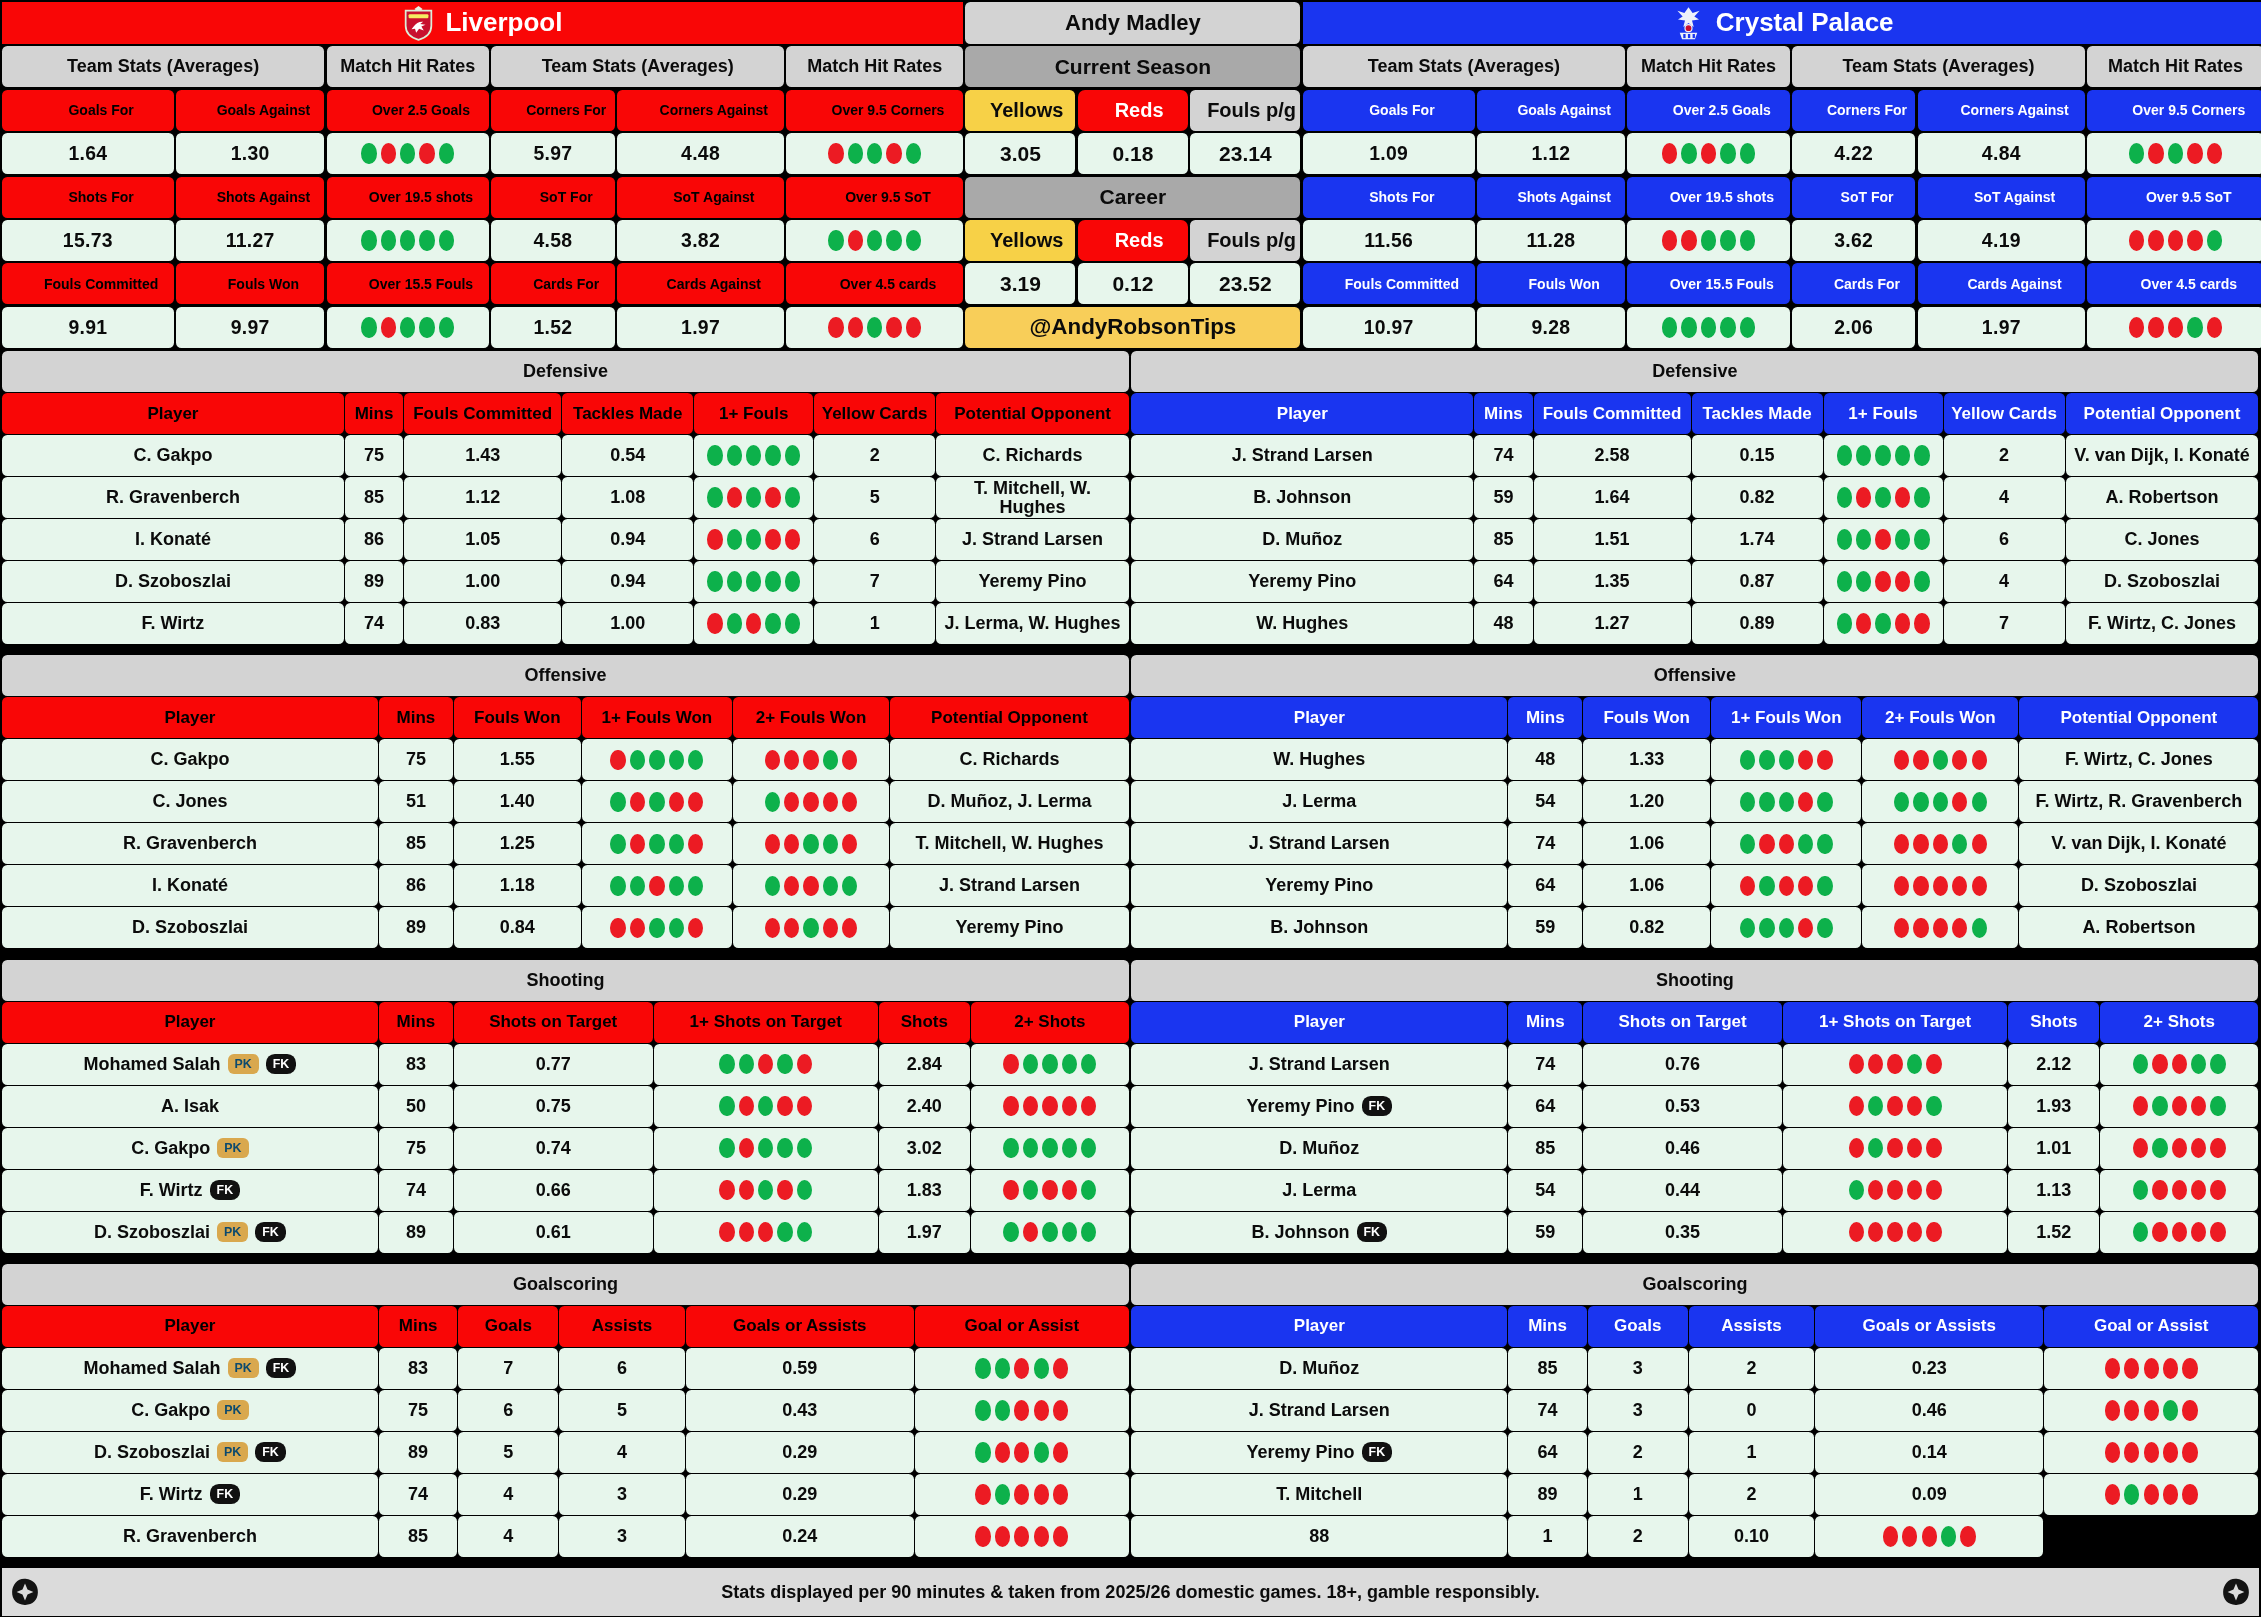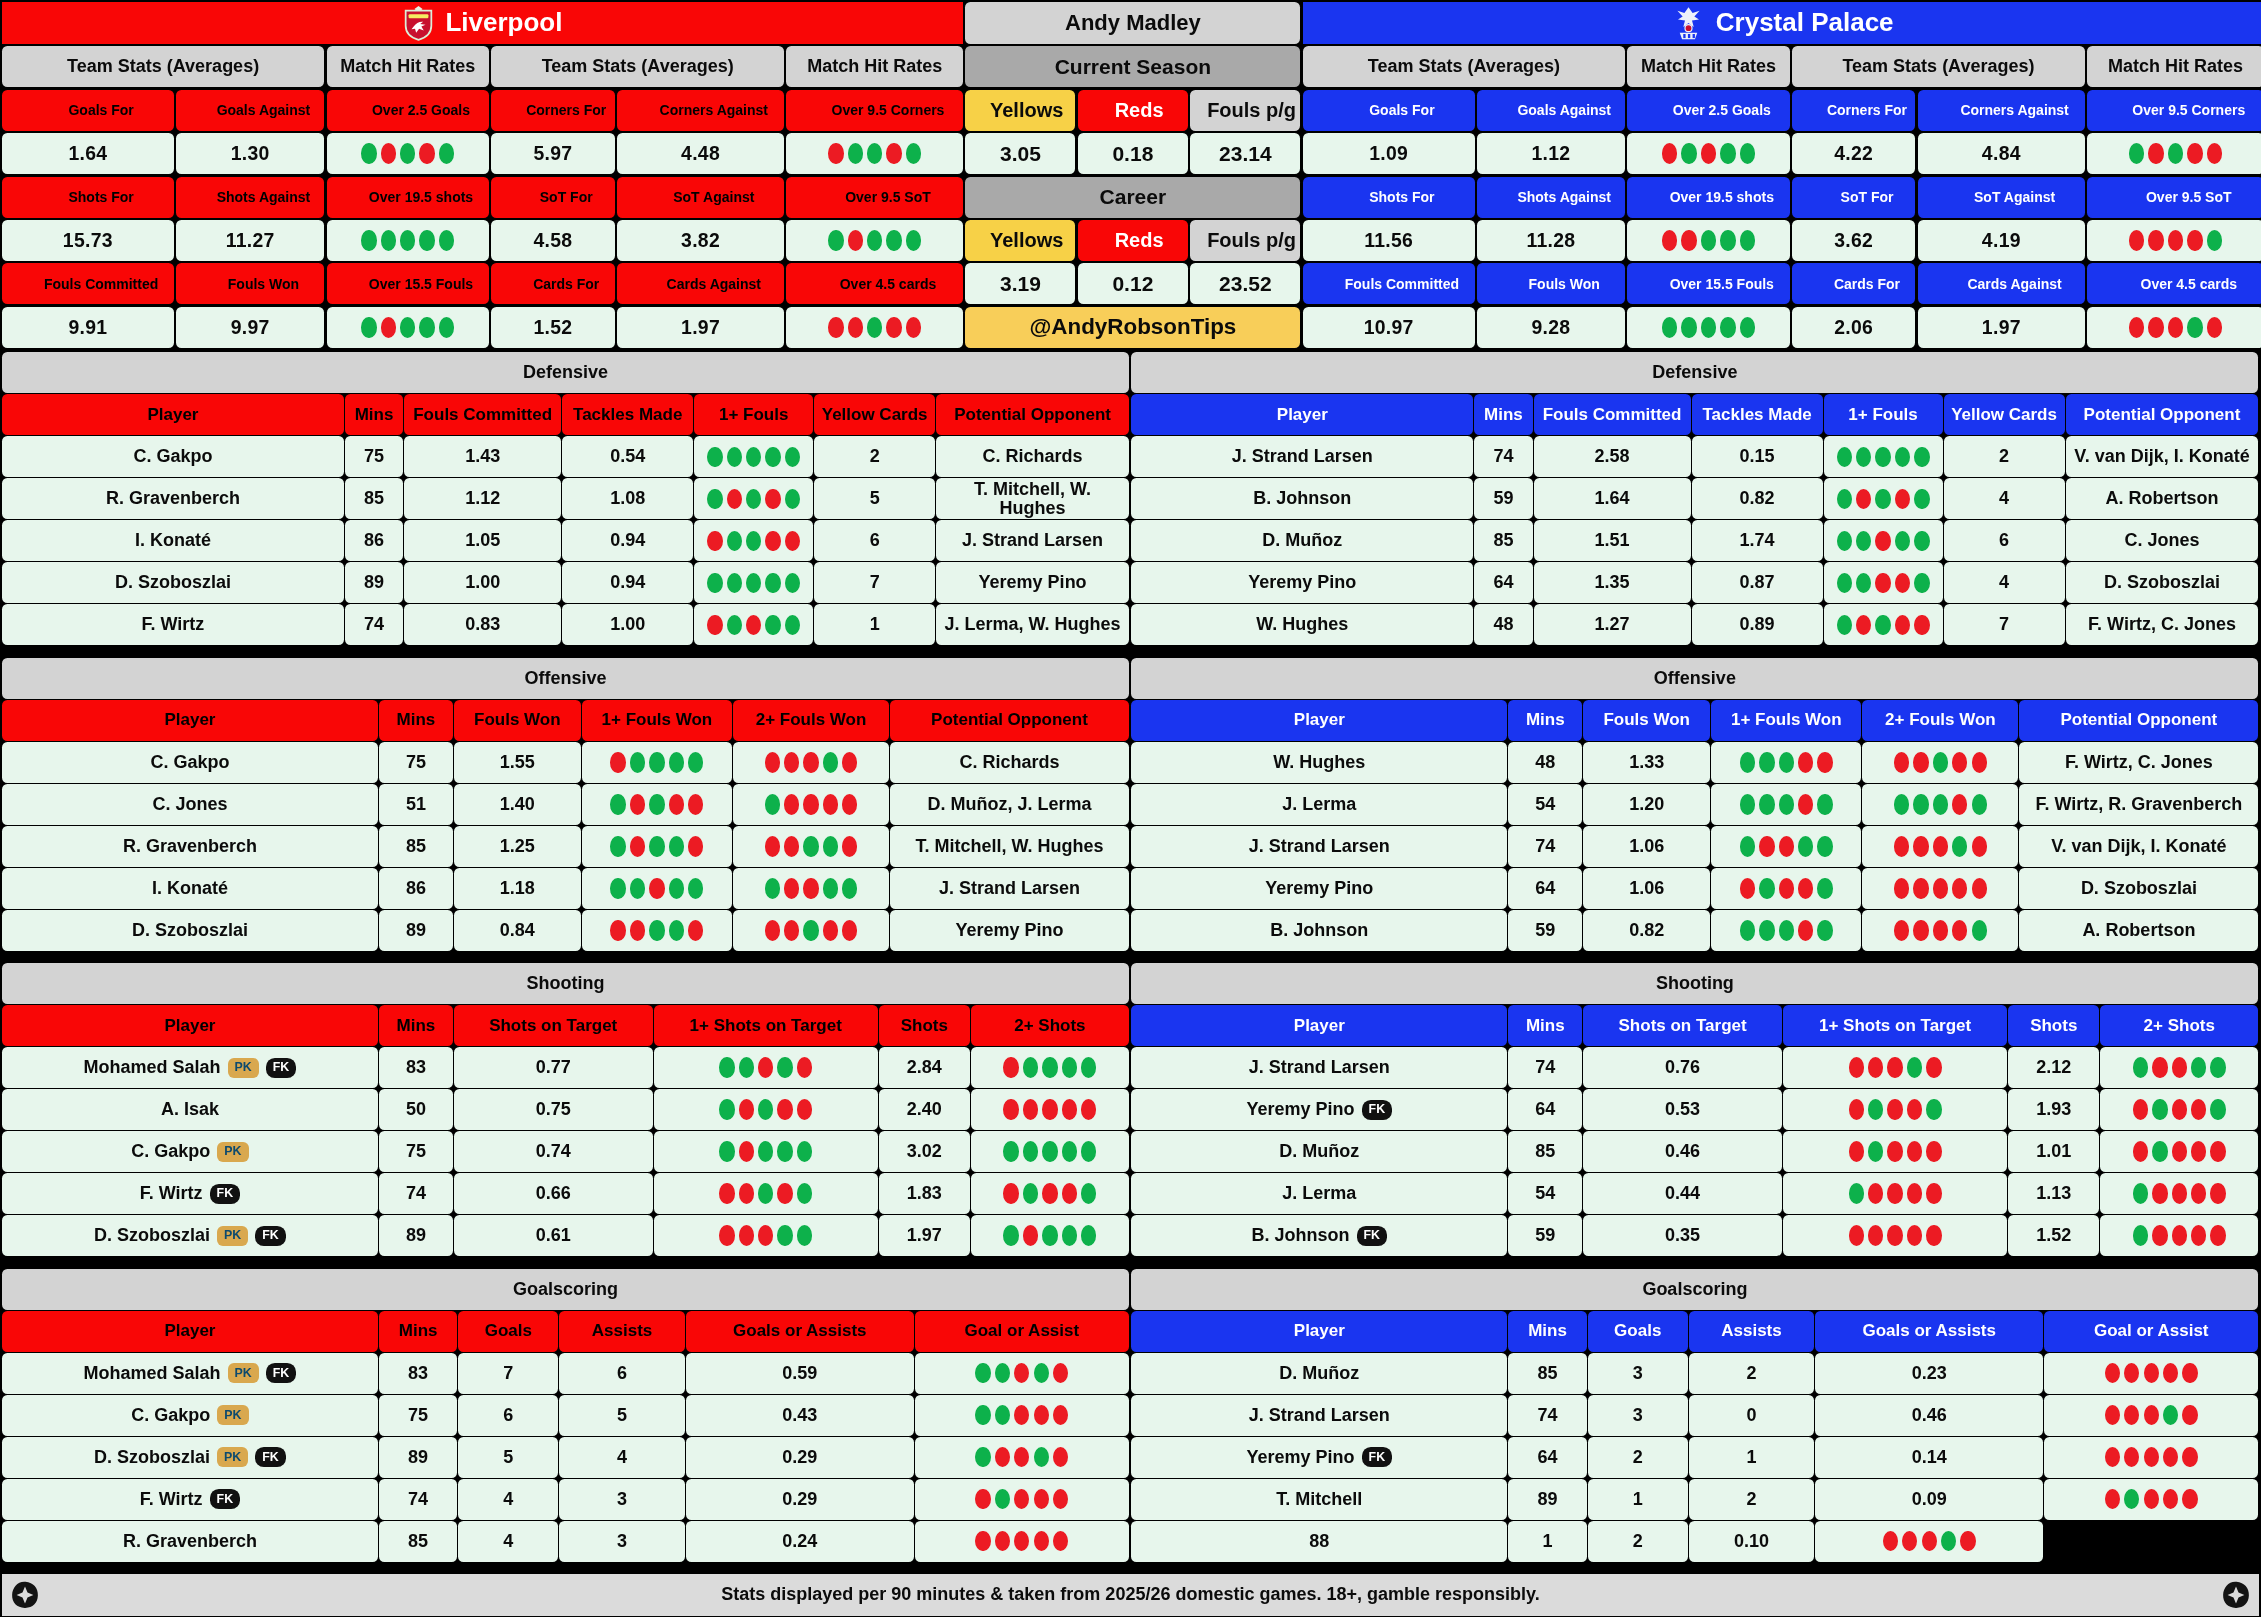--- a/index.html
+++ b/index.html
@@ -22,39 +22,39 @@
   .team-header{grid-column:1/-1;color:#fff;font-size:26px;gap:11.8px;border-radius:0;}
   .band-head{background:var(--gray-head);font-size:18px;}
   .label-cell{font-size:14px;padding-left:30px;}
   .value-cell{background:var(--mint);font-size:19.4px;letter-spacing:0.3px;}
   
   .ref-panel{display:grid;grid-template-columns:1fr 1fr 1fr;grid-template-rows:42px repeat(7,41px);gap:2.4px;}
   .ref-header{grid-column:1/-1;background:var(--gray-head);font-size:22px;}
   .ref-subtitle{grid-column:1/-1;background:var(--gray-sub);font-size:21px;}
   .ref-label{font-size:20px;padding-left:16px;}
   .ref-label-yellow{background:var(--yellow);}
-  .ref-label-red{background:var(--lfc);color:#fff;}
+  .ref-label-red{background:var(--lfc);color:#fff;border-radius:7px;}
   .ref-label-gray{background:var(--gray-head);}
   .ref-value{background:var(--mint);font-size:21px;}
   .ref-banner{grid-column:1/-1;background:var(--gold);font-size:22.4px;}
   
   .sections-row{height:303px;display:grid;grid-template-columns:1127px 1127px;gap:2.4px;}
   .section-table{display:grid;grid-template-rows:repeat(7,41px);gap:1px;}
   .section-title{grid-column:1/-1;background:var(--gray-head);font-size:18px;}
   .h-cell{font-size:17px;}
   .d-cell{background:var(--mint);font-size:18px;}
   .player-cell{gap:7px;}
   .badge{display:inline-flex;align-items:center;justify-content:center;font-size:12.4px;padding:3.5px 7px;border-radius:5.9px;}
   .badge-pk{background:var(--badge-gold);color:#0c4a6e;}
   .badge-fk{background:#111;color:#fff;border-radius:8.8px;}
   .dots{display:flex;gap:4.1px;align-items:center;justify-content:center;}
   .dot{width:15.3px;height:20.6px;border-radius:50%;}
   .dot-g{background:var(--green);} .dot-r{background:var(--red);}
   
-  .board-footer{height:42px;background:var(--footer);display:flex;align-items:center;padding:0 9.4px;gap:9.4px;}
+  .board-footer{height:48px;background:var(--footer);display:flex;align-items:center;padding:0 9.4px;gap:9.4px;}
   .footer-text{flex:1;text-align:center;font-size:18px;}
   .crest{display:flex;align-items:center;}
 </style>
 </head>
 <body>
 
 <div id="board">
 
   <div class="top-area">
     <section class="team-top" id="team-top-0">

